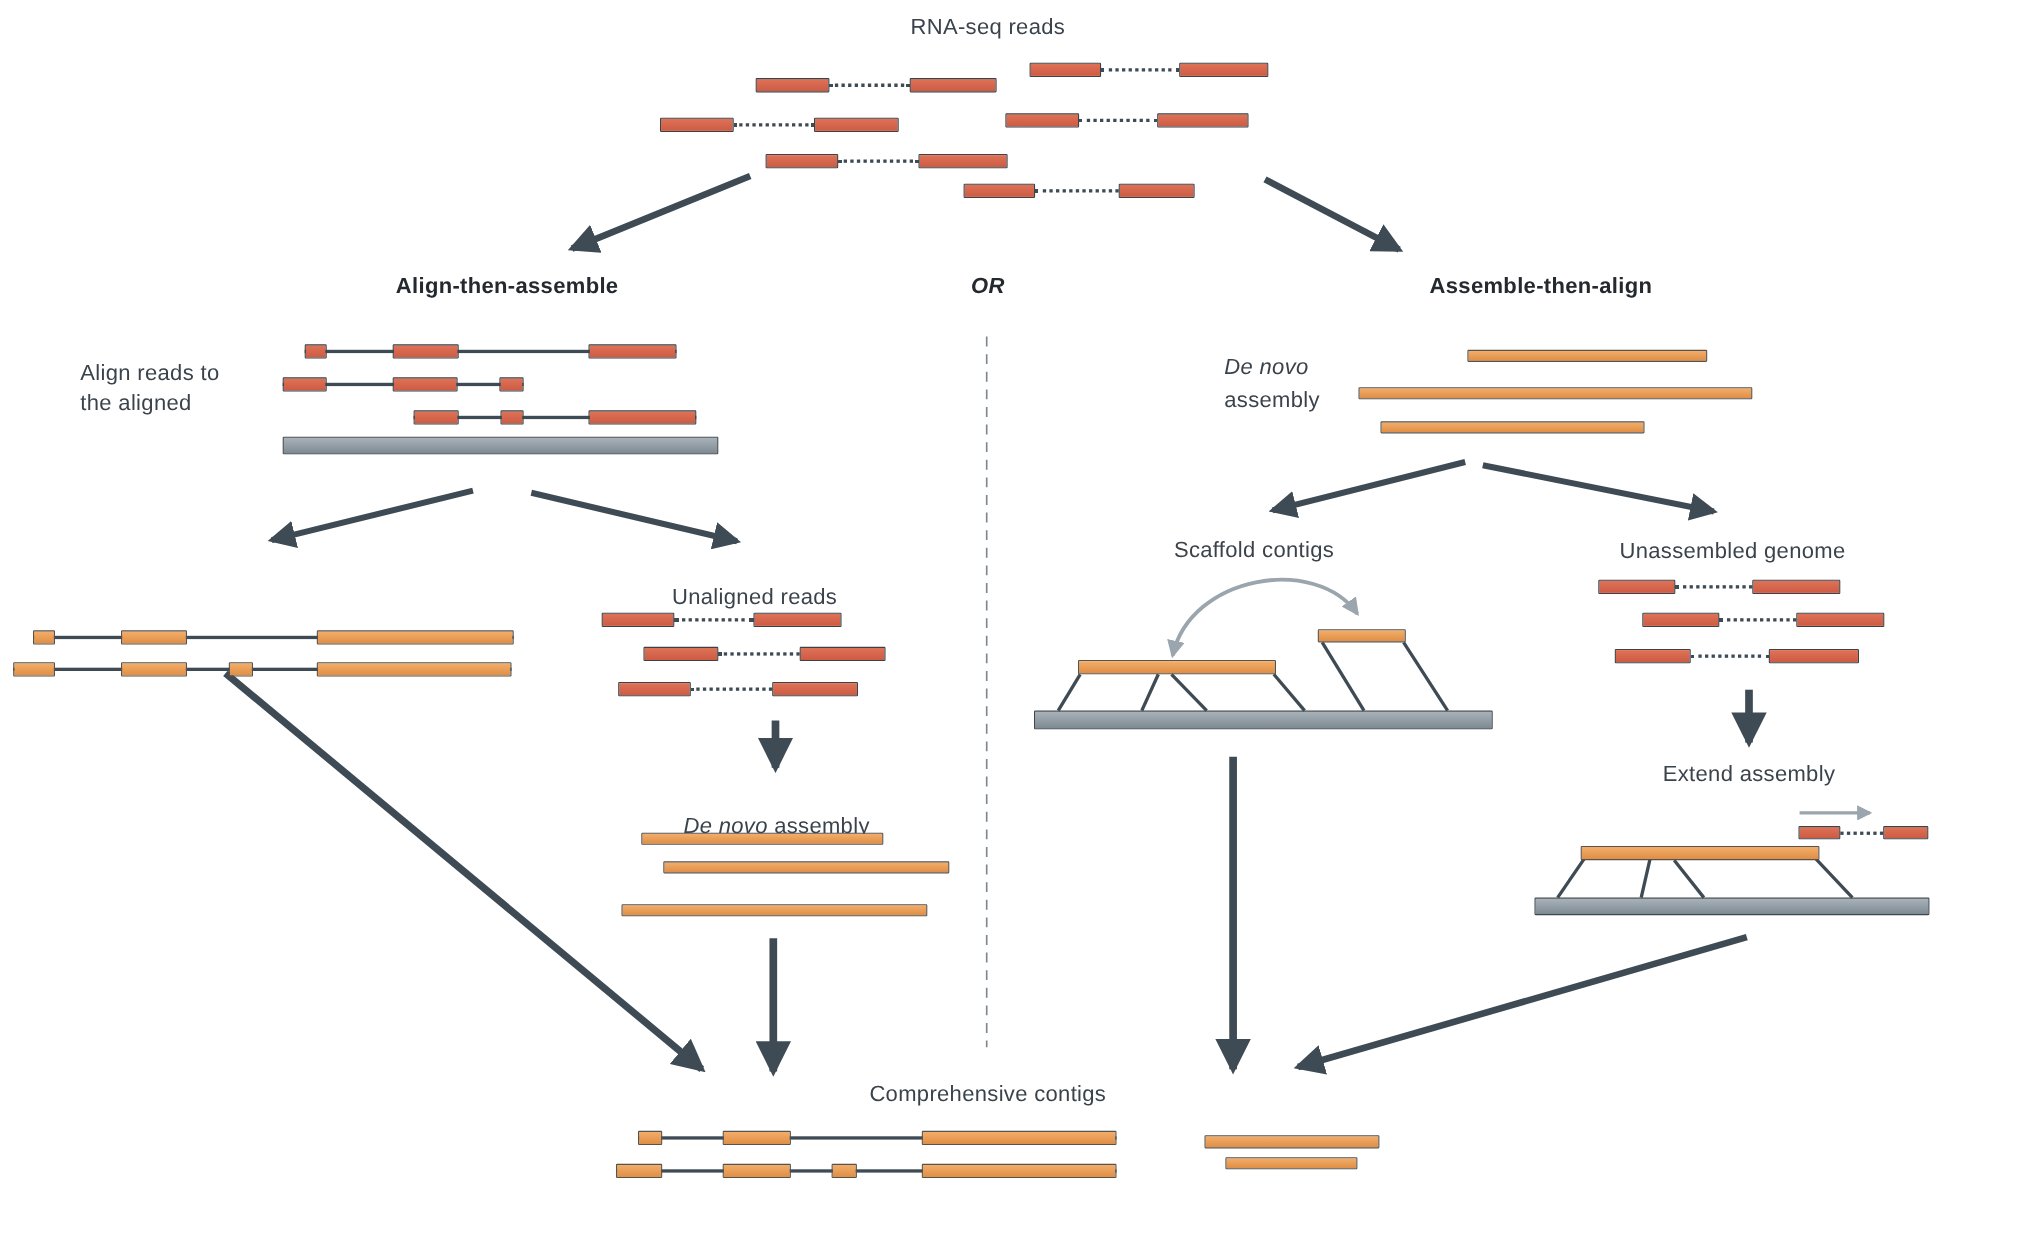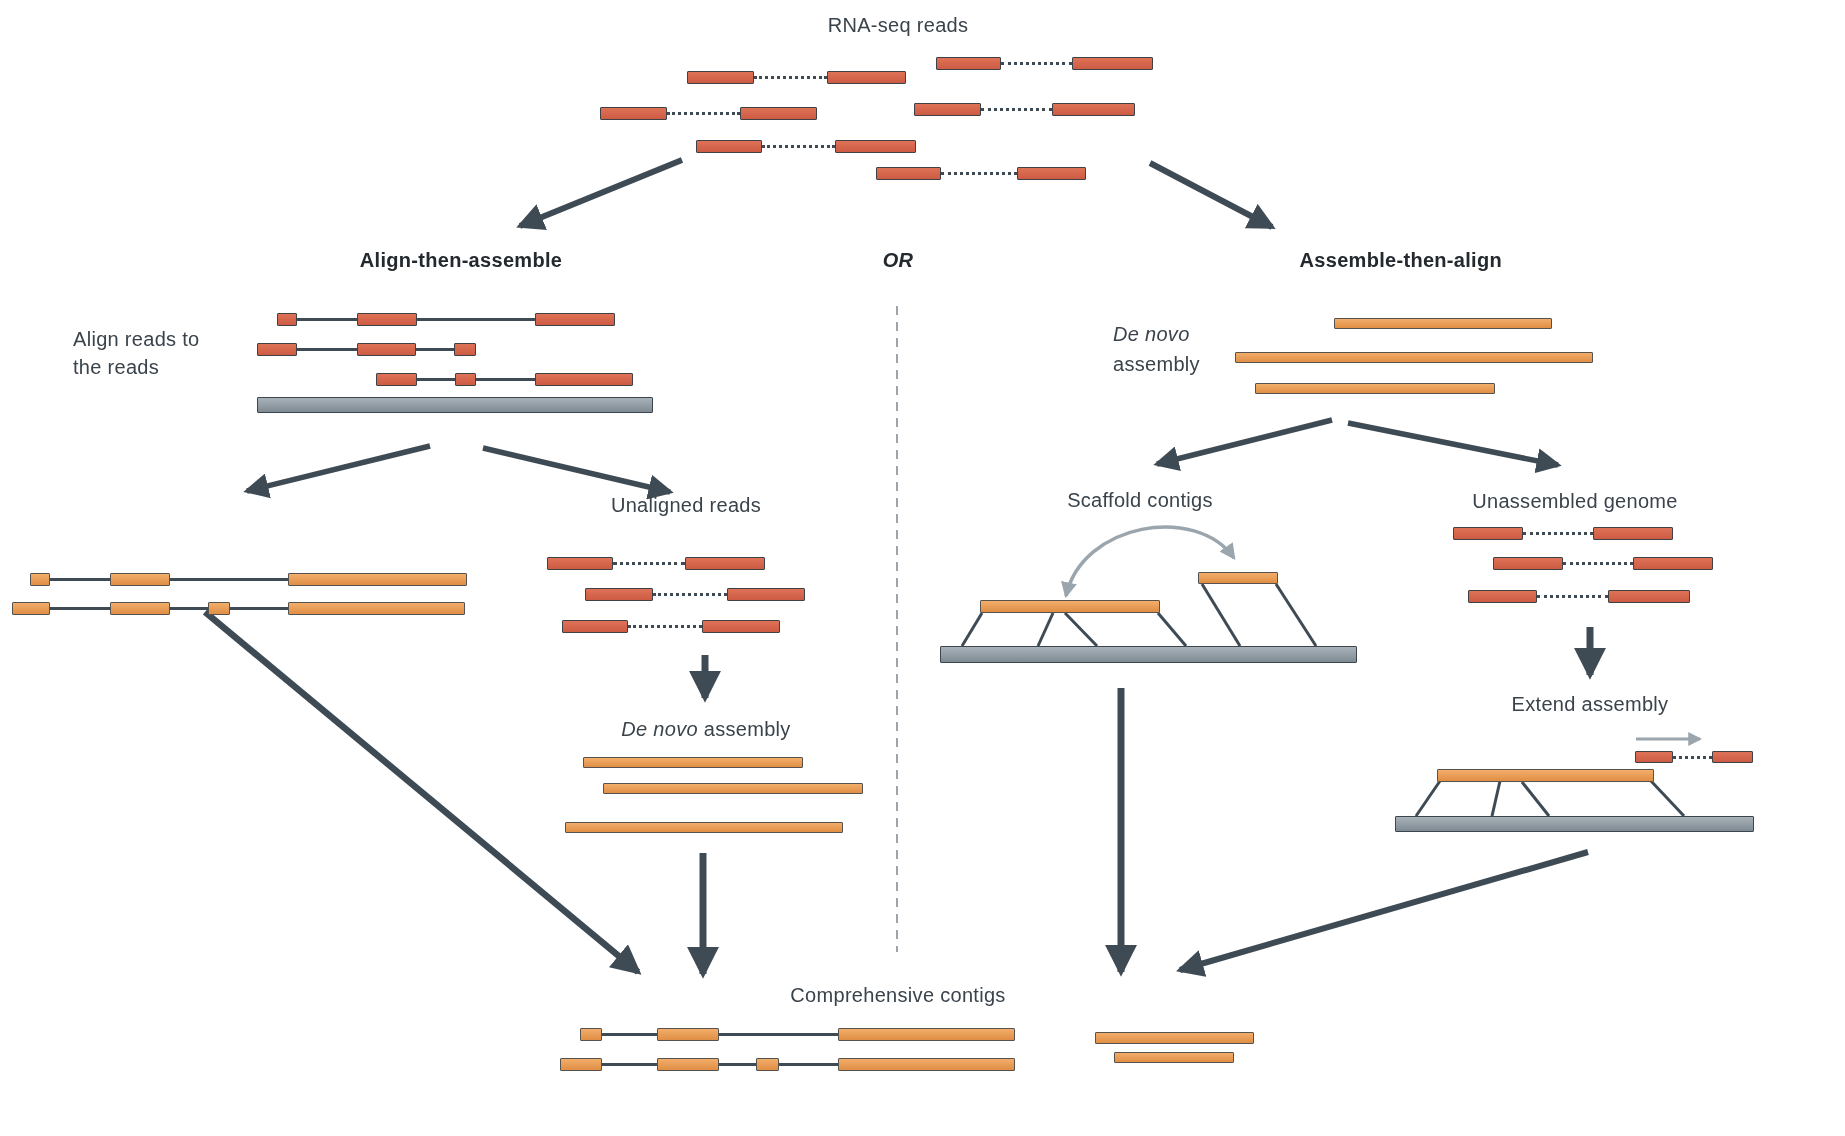--- a/index.html
+++ b/index.html
@@ -85,27 +85,27 @@
   </svg>
 
   <div class="lbl ctr" style="left:748px;top:14px;width:300px;">RNA-seq reads</div>
 
   <div class="lbl b ctr" style="left:311px;top:249px;width:300px;">Align-then-assemble</div>
   <div class="lbl b ctr" style="left:848px;top:249px;width:100px;font-style:italic;">OR</div>
   <div class="lbl b ctr" style="left:1202px;top:249px;width:300px;text-align:right;">Assemble-then-align</div>
 
   <div class="lbl" style="left:73px;top:325px;line-height:28px;">
     <div>Align reads to</div>
-    <div>the reads</div>
+    <div>the aligned</div>
   </div>
 
 
-  <div class="lbl ctr" style="left:536px;top:494px;width:300px;">Unaligned reads</div>
-
-  <div class="lbl ctr" style="left:556px;top:718px;width:300px;text-align:center;"><span class="i">De novo</span><span> assembly</span></div>
+  <div class="lbl ctr" style="left:536px;top:532px;width:300px;">Unaligned reads</div>
+
+  <div class="lbl ctr" style="left:556px;top:740px;width:300px;text-align:center;"><span class="i">De novo</span><span> assembly</span></div>
 
   <div class="lbl" style="left:1113px;top:319px;line-height:30px;">
     <div class="i">De novo</div>
     <div>assembly</div>
   </div>
 
   <div class="lbl ctr" style="left:990px;top:489px;width:300px;">Scaffold contigs</div>
   <div class="lbl ctr" style="left:1425px;top:490px;width:300px;">Unassembled genome</div>
   <div class="lbl ctr" style="left:1440px;top:693px;width:300px;">Extend assembly</div>
   <div class="lbl ctr" style="left:748px;top:984px;width:300px;">Comprehensive contigs</div>

